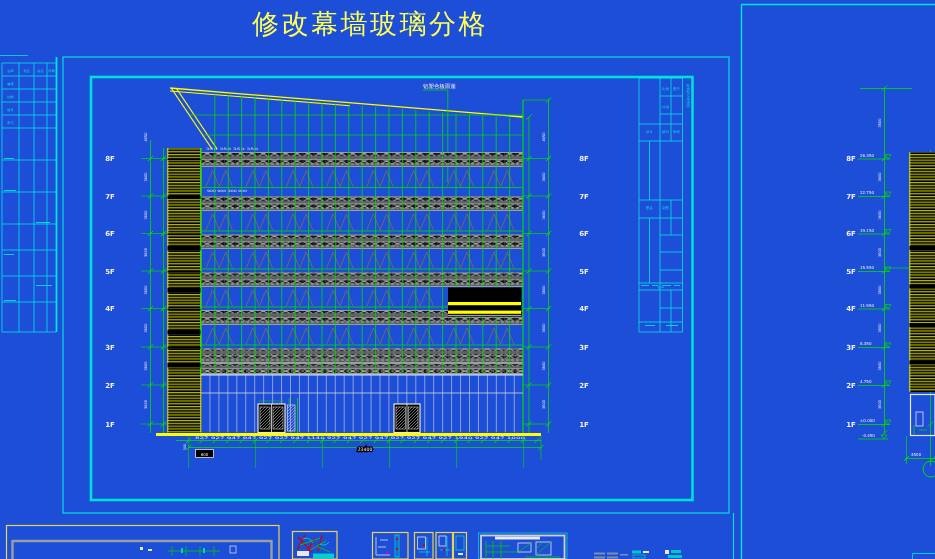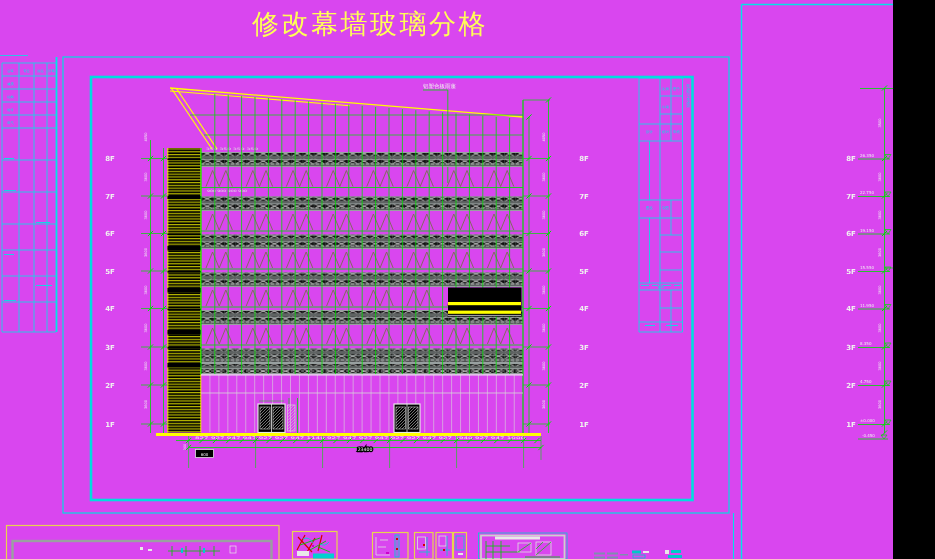--- a/index.html
+++ b/index.html
@@ -1,16 +1,16 @@
 <!DOCTYPE html>
 <html><head>
 <meta charset="utf-8">
 <style>
   html,body{margin:0;padding:0;background:#000;}
-  .wrap{position:relative;width:893px;height:559px;background:#d946ef;overflow:hidden;}
+  .wrap{position:relative;width:893px;height:559px;background:#1d4ed8;overflow:hidden;padding-left:43px;}
   svg{position:absolute;left:0;top:0;}
   svg text{font-family:"DejaVu Sans",sans-serif;}
   .cjk{font-family:sans-serif;}
 </style>
 </head>
 <body>
 
 <div class="wrap">
 <svg id="cad" width="935" height="559" viewBox="0 0 935 559">
   <defs>

